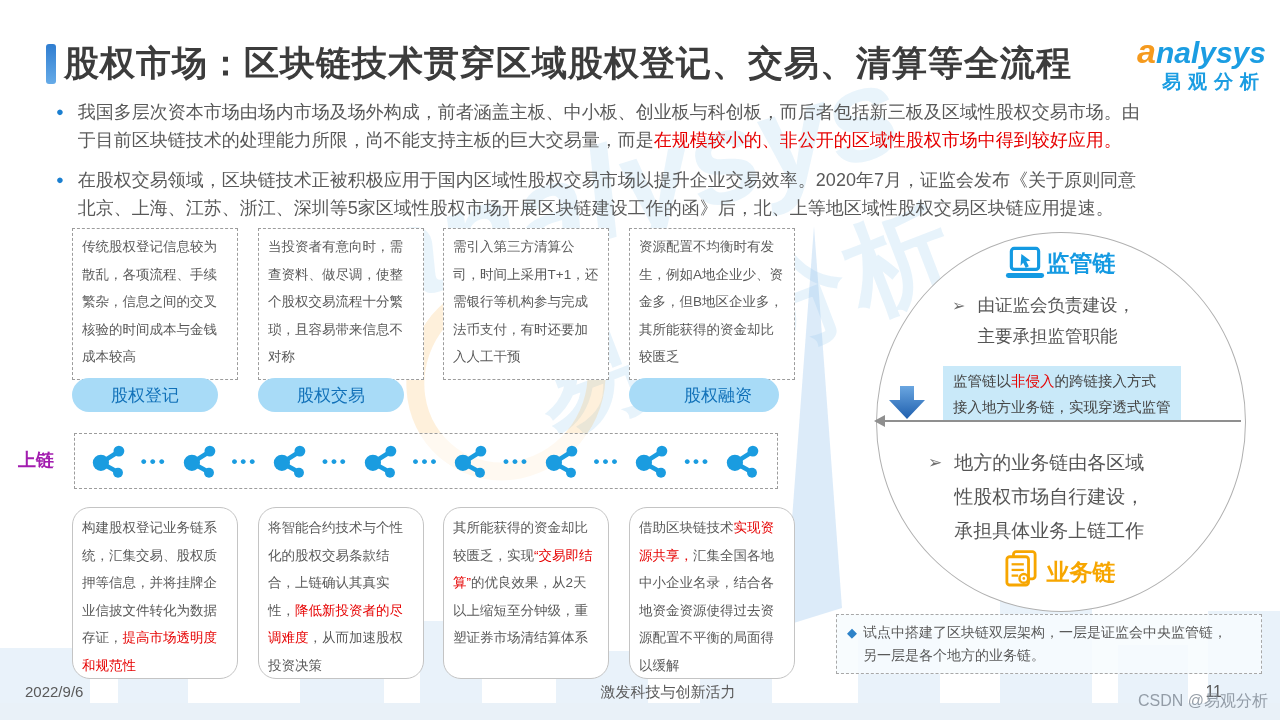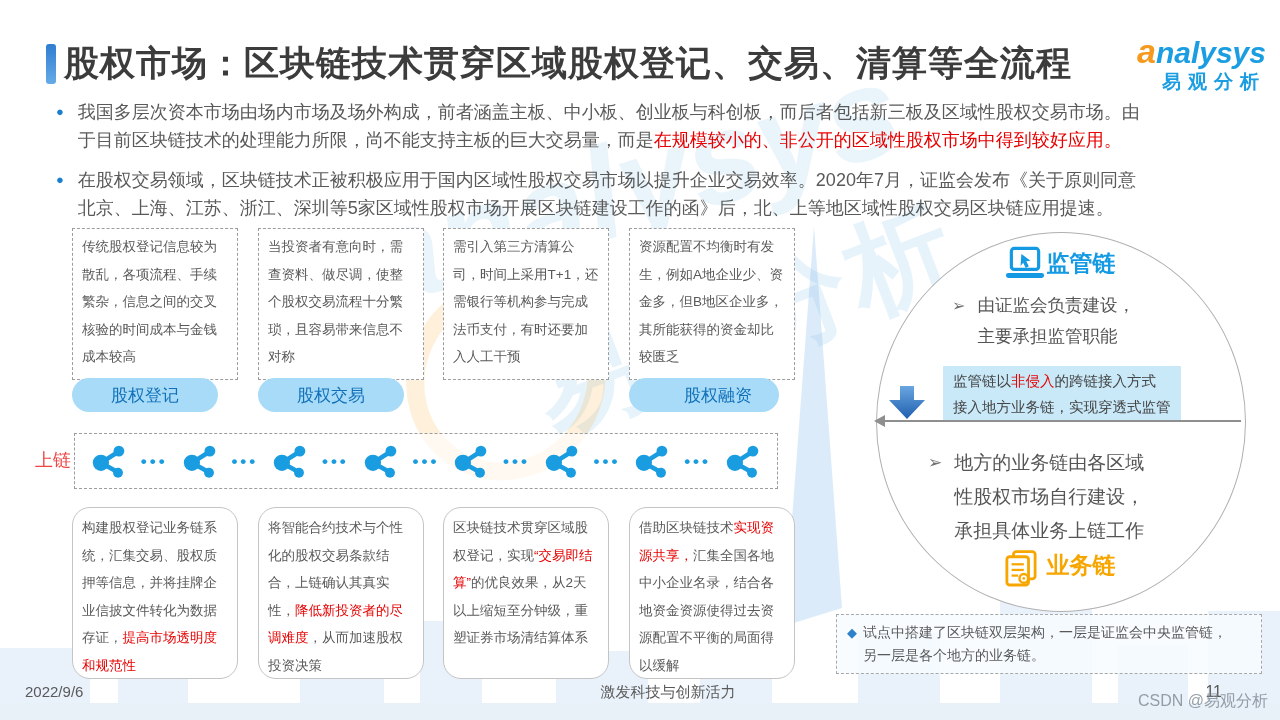--- a/index.html
+++ b/index.html
@@ -34,41 +34,41 @@
 
   
   .c0{left:72px;} .c1{left:258px;} .c2{left:443px;} .c3{left:629px;}
   .pain-box{position:absolute;top:228px;width:146px;height:142px;border:1px dashed #9c9c9c;background:#fff;z-index:2;padding:4px 9px;box-sizing:content-box;}
   .pain-box p{margin:0;font-size:13.5px;line-height:27.5px;color:#595959;}
   .stage-btn{position:absolute;top:378px;width:164px;height:34px;border-radius:17px;background:#a8dbf7;color:#1070b8;font-size:17px;display:flex;align-items:center;justify-content:center;z-index:2;}
   .benefit-box{position:absolute;top:507px;width:146px;height:158px;border:1px solid #c4c4c4;border-radius:18px;background:#fff;z-index:2;padding:6px 9px;overflow:hidden;}
   .benefit-box p{margin:0;font-size:13.5px;line-height:27.5px;color:#595959;}
 
   
-  .chain-label{position:absolute;left:35px;top:448px;font-size:18px;font-weight:normal;color:#ef4444;z-index:2;}
+  .chain-label{position:absolute;left:18px;top:448px;font-size:18px;font-weight:bold;color:#a21caf;z-index:2;}
   .chain-box{position:absolute;left:74px;top:433px;width:704px;height:56px;border:1px dashed #9c9c9c;background:rgba(255,255,255,0.6);z-index:2;display:flex;align-items:center;justify-content:space-between;padding:0 16px;box-sizing:border-box;}
   .chain-dots{color:#1a9ce0;font-size:17px;font-weight:bold;letter-spacing:3px;line-height:1;}
   .chain-node{width:36px;height:36px;flex:0 0 auto;}
 
   
   .big-circle{position:absolute;left:876px;top:232px;width:368px;height:378px;border:1.5px solid #b0b0b0;border-radius:50%;background:#fff;z-index:1;}
   .sup-head{position:absolute;left:876px;top:246px;width:368px;display:flex;align-items:center;justify-content:center;gap:2px;z-index:2;}
   .sup-label{font-size:23px;font-weight:bold;color:#149ae2;}
   .marker{color:#6f6f6f;font-size:16px;line-height:31px;margin-right:12px;flex:0 0 auto;}
   .sup-point{position:absolute;left:952px;top:290px;display:flex;z-index:2;}
   .sup-point p{margin:0;width:168px;font-size:17.5px;line-height:31px;color:#555;}
   .bridge-box{position:absolute;left:943px;top:366px;background:#c9e9f9;padding:2px 10px;z-index:2;}
   .bridge-box p{margin:0;font-size:14.5px;line-height:26px;color:#444;}
   .down-arrow{position:absolute;left:889px;top:386px;z-index:2;}
   .cross-line{position:absolute;left:881px;top:420px;width:360px;border-top:2px solid #8f8f8f;z-index:2;}
   .cross-line::before{content:"";position:absolute;left:-2px;top:-7px;border:6px solid transparent;border-right:11px solid #8f8f8f;transform:translateX(-11px);}
   .biz-point{position:absolute;left:928px;top:446px;display:flex;z-index:2;}
   .biz-point .marker{font-size:17px;line-height:34px;}
   .biz-point p{margin:0;width:202px;font-size:19px;line-height:34px;color:#555;}
-  .biz-head{position:absolute;left:876px;top:550px;width:368px;display:flex;align-items:flex-start;justify-content:center;gap:10px;z-index:2;}
+  .biz-head{position:absolute;left:876px;top:550px;width:368px;display:flex;align-items:flex-end;justify-content:center;gap:10px;z-index:2;}
   .biz-label{font-size:23px;font-weight:bold;color:#f7a600;}
 
   
   .note-box{position:absolute;left:836px;top:614px;width:426px;border:1px dashed #a8a8a8;background:rgba(247,251,254,0.85);padding:6px 10px;box-sizing:border-box;display:flex;z-index:2;}
   .note-box .diamond{color:#2e82c8;font-size:13px;line-height:23px;margin-right:6px;flex:0 0 auto;}
   .note-box p{margin:0;font-size:14px;line-height:23px;color:#595959;}
 
   
   .footer-date{position:absolute;left:25px;top:683px;font-size:15px;color:#595959;z-index:2;}
   .footer-slogan{position:absolute;left:0;top:683px;width:1280px;text-align:center;font-size:15px;color:#595959;z-index:2;padding-left:28px;}
@@ -216,21 +216,21 @@
     </svg>
   </div>
 
   <div class="benefit-box c1">
       <p><span>将智能合约技术与个性化的股权交易条款结合，上链确认其真实性，</span><span class="red">降低新投资者的尽调难度</span><span>，从而加速股权投资决策</span></p>
     </div>
   <div class="benefit-box c0">
       <p><span>构建股权登记业务链系统，汇集交易、股权质押等信息，并将挂牌企业信披文件转化为数据存证，</span><span class="red">提高市场透明度和规范性</span></p>
     </div>
   <div class="benefit-box c2">
-      <p><span>区块链技术贯穿区域股权登记，实现</span><span class="red">“交易即结算”</span><span>的优良效果，从2天以上缩短至分钟级，重塑证券市场清结算体系</span></p>
+      <p><span>其所能获得的资金却比较匮乏，实现</span><span class="red">“交易即结算”</span><span>的优良效果，从2天以上缩短至分钟级，重塑证券市场清结算体系</span></p>
     </div>
   <div class="benefit-box c3">
       <p><span>借助区块链技术</span><span class="red">实现资源共享，</span><span>汇集全国各地中小企业名录，结合各地资金资源使得过去资源配置不平衡的局面得以缓解</span></p>
     </div>
 
   <div class="big-circle"></div>
 
   <div class="sup-head">
     <svg width="40" height="34" viewBox="0 0 44 36">
       <rect x="7" y="2" width="30" height="23" rx="3" fill="none" stroke="#149ae2" stroke-width="3.5"></rect>

